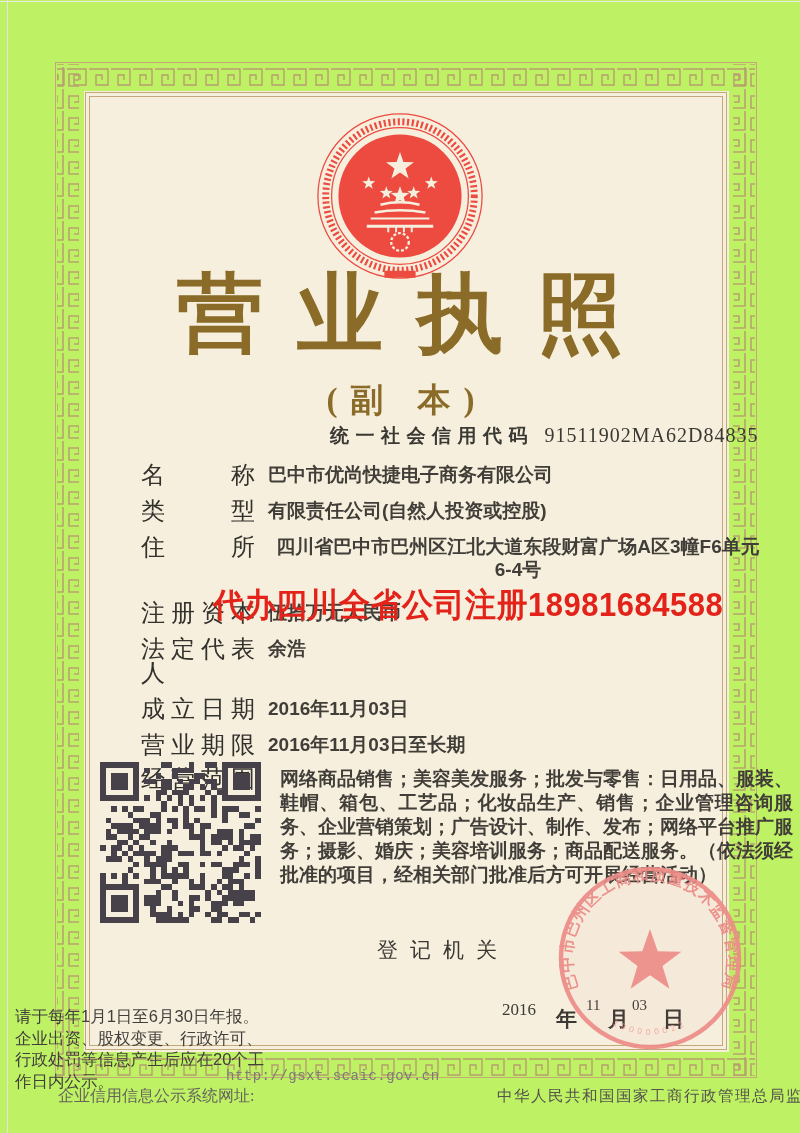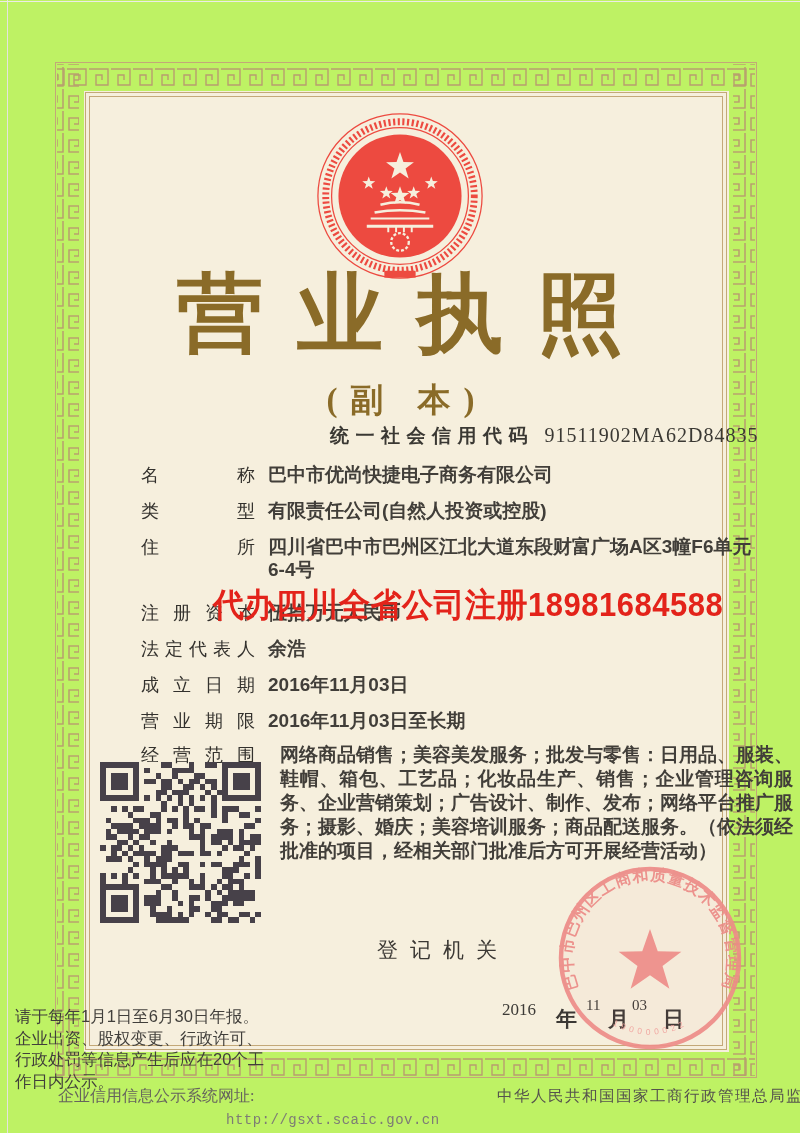--- a/index.html
+++ b/index.html
@@ -14,22 +14,22 @@
   .cert-title{top:266px;left:50%;transform:translateX(-50%);margin-left:17px;white-space:nowrap;
     font-size:86px;font-weight:700;letter-spacing:34px;color:var(--c-title_gold,#8a6b28);z-index:2;line-height:1.1;}
   .cert-subtitle{top:378px;left:50%;transform:translateX(-50%);margin-left:7px;white-space:nowrap;
     font-size:33px;font-weight:700;letter-spacing:13px;color:var(--c-title_gold,#8a6b28);z-index:2;font-family:Liberation Serif, serif;}
   .code-line{top:423px;left:330px;z-index:2;white-space:nowrap;}
   .code-label{font-size:19px;font-weight:700;letter-spacing:6.5px;color:#3a3833;}
   .code-value{font-family:"Liberation Serif","DejaVu Serif",serif;font-size:20px;letter-spacing:1px;color:#3a3833;margin-left:6px;}
   
   .fields{top:463px;left:141px;width:652px;z-index:2;}
   .frow{display:flex;margin-bottom:12px;}
-  .flabel{width:114px;min-width:114px;font-size:18px;color:#33312d;text-align:justify;text-align-last:justify;line-height:24px;}
-  .fvalue{margin-left:13px;font-size:19px;font-weight:600;color:#413e39;line-height:23px;max-width:524px;}
+  .flabel{width:114px;min-width:114px;font-size:24px;color:#33312d;text-align:justify;text-align-last:justify;line-height:24px;}
+  .fvalue{margin-left:13px;font-size:19px;font-weight:600;color:#413e39;line-height:23px;max-width:524px;text-align:center;}
   .frow-address .fvalue{max-width:500px;}
   .frow-scope .fvalue{text-align:justify;width:522px;line-height:24px;margin-left:25px;}
   .frow-address{margin-bottom:20px;}
   .frow-term{margin-bottom:10px;}
   
   .watermark{top:584px;left:213px;z-index:6;white-space:nowrap;font-size:31px;font-weight:700;
     color:var(--c-watermark_red,#e3231a);transform:scaleY(1.06);letter-spacing:0.5px;}
   
   .qr{top:762px;left:100px;width:161px;height:161px;display:grid;z-index:3;
       grid-template-columns:repeat(29,1fr);grid-template-rows:repeat(29,1fr);}
@@ -43,21 +43,21 @@
   .d-month{top:997px;left:586px;font-size:15px;}
   .u-month{top:1005px;left:608px;}
   .d-day{top:997px;left:632px;font-size:15px;}
   .u-day{top:1005px;left:663px;}
   .seal{top:860px;left:552px;width:196px;height:196px;z-index:7;opacity:0.92;}
   
   .notice{top:1006px;left:15px;width:245px;font-size:16.5px;line-height:21.5px;color:#413f3b;z-index:3;}
   .notice div{white-space:nowrap;}
   .site-label{top:1086px;left:58px;font-family:"Liberation Serif","DejaVu Serif",serif;font-size:16px;color:#66645d;z-index:3;white-space:nowrap;}
   .site-url{top:1068px;left:226px;font-family:"Liberation Mono","DejaVu Sans Mono",monospace;font-size:14px;
-    color:#7d7c75;letter-spacing:0.5px;z-index:3;white-space:nowrap;margin-top:44px;}
+    color:#7d7c75;letter-spacing:0.5px;z-index:3;white-space:nowrap;}
   .supervisor{top:1086px;left:497px;font-family:"Liberation Serif","DejaVu Serif",serif;font-size:15.5px;
     color:#55534d;letter-spacing:1.5px;z-index:2;white-space:nowrap;}
 </style>
 </head>
 <body>
 
 <div class="page">
   <div class="scan-edge-l"></div>
   <div class="scan-edge-t"></div>
   <div class="inner-bg"></div>

